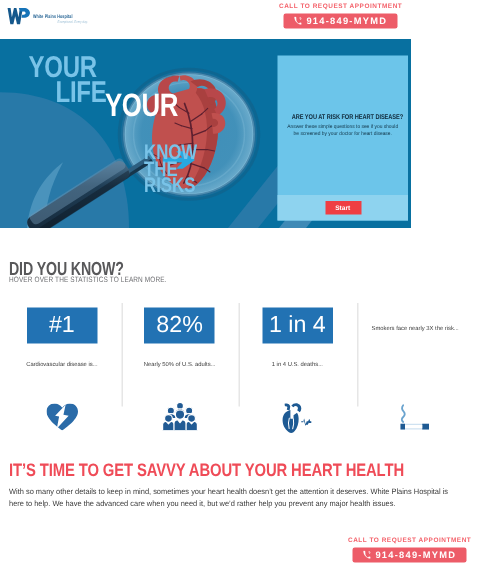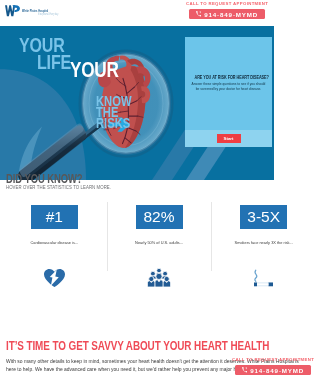--- a/index.html
+++ b/index.html
@@ -15,21 +15,21 @@
   .logo-tag { transform:scaleX(.72); transform-origin:right center; font-size:2.6px; color:#9fc0d6; letter-spacing:.05px; line-height:3.4px; font-style:italic; text-align:right; white-space:nowrap;}
 
   .cta-top { position:absolute; right:8px; top:1px; text-align:center; width:80px;}
   .cta-label { font-size:4.3px; font-weight:bold; color:#f4636c; letter-spacing:.35px; line-height:5px; white-space:nowrap;}
   .phone-btn { margin-top:3px; margin-left:3px; margin-right:1px; background:#ed5c68; border-radius:1.5px; color:#fff;
       font-size:6.2px; font-weight:bold; letter-spacing:.85px; height:10px; display:flex;
       align-items:center; justify-content:center; gap:3px;}
   .phone-ico { width:5.4px; height:5.4px; display:block; }
 
   
-  .hero { position:relative; height:154px; background:#7f1d1d; overflow:hidden; }
+  .hero { position:relative; height:126px; background:#7f1d1d; overflow:hidden; }
   .hero-svg { position:absolute; inset:0; width:100%; height:100%; }
   .cond { display:inline-block; transform:scaleX(.80); transform-origin:left center; }
   .hero-txt1 { position:absolute; left:19px; top:11px; font-size:20px; font-weight:bold;
       color:#79c3e8; line-height:17px; letter-spacing:-0.2px;}
   .hero-txt1 .l2 { display:block; padding-left:18px;text-decoration:underline;}
   .hero-txt2 { position:absolute; left:70px; top:35px; font-size:21.5px; font-weight:bold;
       color:#fff; line-height:18.3px; letter-spacing:-0.3px;}
   .hero-txt3 { position:absolute; left:84px; top:70px; font-size:14px; font-weight:bold;
       color:#79c3e8; line-height:11px; letter-spacing:0px;padding-left:12px;}
 
@@ -51,21 +51,21 @@
   .stats { position:absolute; left:0; right:0; top:44px; display:flex; padding:0 0px; margin:0 4px 0 2px;}
   .stat { flex:1; text-align:center; position:relative;}
   .stat + .stat:before { content:""; position:absolute; left:0; top:-3px; bottom:-26px; width:1px; background:#e6e6e6;}
   .stat-box { background:#2272b3; color:#fff; height:24px; width:47px; margin:0 auto; display:flex; align-items:center;
       justify-content:center; font-size:15.5px; font-weight:normal; letter-spacing:0px;}
   .stat-desc { margin-top:11px; font-size:3.9px; color:#3a3a3a; line-height:5.4px; padding:0 8px;}
   .stat-ico { position:absolute; left:0; right:0; top:60px; height:22px; display:flex; align-items:flex-end; justify-content:center;}
   .stat-ico svg { display:block; }
 
   
-  .bottom { position:absolute; left:0; right:0; top:300px; bottom:0; padding:0 6px;margin-top:33px;}
+  .bottom { position:absolute; left:0; right:0; top:300px; bottom:0; padding:0 6px;}
   .bottom h3 { font-size:12px; font-weight:bold; color:#ef4b57; letter-spacing:-0.1px;
       line-height:12px; padding-top:7px; transform:scaleX(.825); transform-origin:left top; white-space:nowrap;}
   .bottom p { margin-top:5px; font-size:5.2px; color:#3a3a3a; line-height:8px;
       transform:scaleX(.955); transform-origin:left top;}
   .cta-bot { position:absolute; right:8px; bottom:6px; text-align:center; width:80px;}
 </style>
 </head>
 <body>
 
 <div class="header">
@@ -255,21 +255,43 @@
             <circle cx="39.4" cy="22" r="5.2"></circle>
             <path d="M31.6 38 V29.8 c0 -2.4 2.1 -4 4.3 -4.4 l3.5 3.6 3.5 -3.6 c2.2 .4 4.3 2 4.3 4.4 V38 z"></path>
 
             <circle cx="24" cy="16.8" r="6.2"></circle>
             <path d="M16 38 V28.2 c0 -2.6 2.4 -4.4 4.8 -4.8 l3.2 4.2 3.2 -4.2 c2.4 .4 4.8 2.2 4.8 4.8 V38 z"></path>
           </g>
         </svg>
       </div>
     </div>
     <div class="stat">
-      <div class="stat-box">3-5X</div>
+      <div class="stat-box">1 in 4</div>
+      <div class="stat-desc">1 in 4 U.S. deaths...</div>
+      <div class="stat-ico">
+        <svg width="22" height="21" viewBox="0 0 42 40" style="margin-bottom:-2px">
+          <g fill="#1e5a93">
+
+            <path d="M5.2 2.2 c3.6 -1.2 6.6 0.4 7.2 3.6 l-0.8 4.6 -3.6 -0.6 0.8 -3.4 c-0.5 -1 -1.8 -1.4 -3.2 -0.9 z"></path>
+
+            <path d="M13.8 4.6 c2.6 -3.6 7.8 -4.2 10.8 -1 2.6 2.8 2.4 6.8 0 9.5 l-3.4 -2.6 c1.2 -1.4 1.3 -3.2 0.2 -4.4 -1.4 -1.5 -3.8 -1.2 -4.9 0.6 z"></path>
+
+            <path d="M12.6 10 c-5.6 1.2 -9.4 5.6 -9.9 11.4 -0.6 7 2.8 13.4 7.6 16.8 2.8 2 5.6 1.6 7.8 -1.2
+              3.4 -4.2 5.2 -10.2 5 -15.8 -0.1 -3.2 -0.8 -5.8 -2.1 -7.6 l-4.4 3.2 0 4.6 -4.0 0 z"></path>
+
+            <path d="M26.4 24.6 h2.6 l1.1 -3.6 1.9 7.4 1.4 -3.8 h1.8 l1.4 -3.4 1.3 3.4 1.3 0 v2.2 h-2.8 l-0.3 -0.9 -1.3 3.1 h-2.4 l-0.6 1.6 -2.0 -7.2 -0.9 2.4 h-2.5 z"></path>
+          </g>
+          <g stroke="#ffffff" stroke-width="1.3" fill="none" stroke-linecap="round">
+            <path d="M11.2 20.5 c-1.4 4.2 -1.5 9 -0.2 13.2"></path>
+            <path d="M16.4 21.4 c0.7 4.2 0.4 8.8 -0.9 12.6"></path>
+          </g>
+        </svg>
+      </div>
+    </div>
+    <div class="stat">
       <div class="stat-desc">Smokers face nearly 3X the risk...</div>
       <div class="stat-ico">
         <svg width="21" height="20" viewBox="0 0 42 40">
           <g>
             <path d="M2 31 h38 v7.5 H2 z" fill="#cfe2f1"></path>
             <path d="M2 31 h6 v7.5 H2 z" fill="#1e5a93"></path>
             <path d="M31 31 h9 v7.5 h-9 z" fill="#1e5a93"></path>
             <path d="M8 32.6 h23 v4.3 H8 z" fill="#ffffff"></path>
             <path d="M5.6 28.6 c-2.6 -2.2 -2.4 -4.4 0 -6.6 2.6 -2.4 2.8 -4.8 0.4 -7.4 -2.4 -2.6 -2.6 -5.4 -0.4 -8.2" fill="none" stroke="#6ba4cf" stroke-width="2.4" stroke-linecap="round"></path>
           </g>

